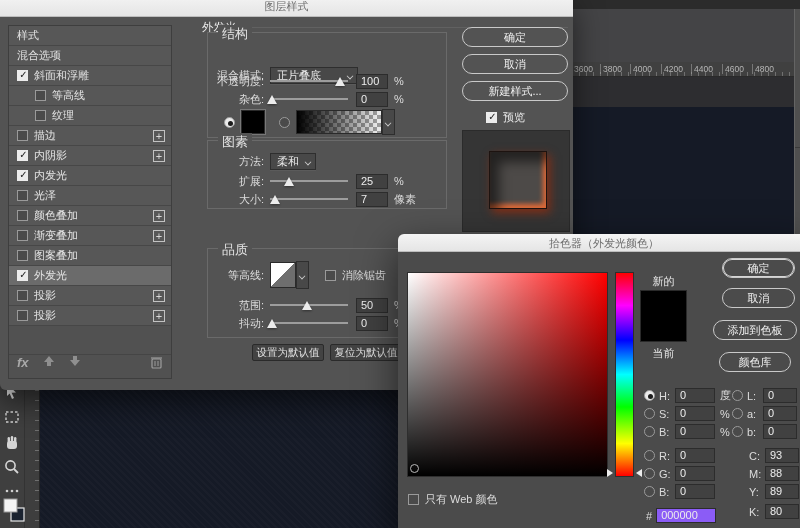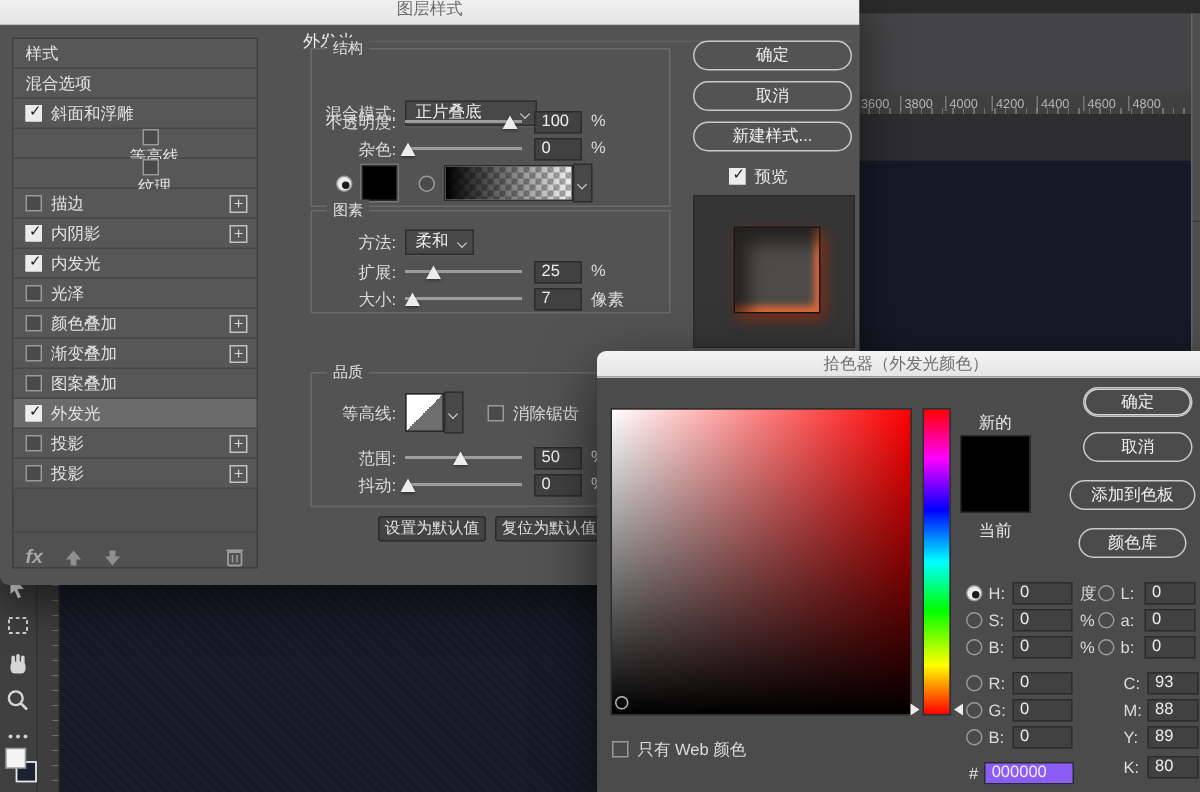--- a/index.html
+++ b/index.html
@@ -49,41 +49,41 @@
     box-shadow:0 14px 40px rgba(0,0,0,.6); }
   .cp-dialog .titlebar { height:18px; line-height:18px; }
   .cp-dialog .dlg-body { top:18px; background:#4b4b4b; }
 
   
   .styles-panel { position:absolute; left:8px; top:8px; width:164px; height:354px;
     background:#515151; border:1px solid #3e3e3e; }
   .ls-row { position:relative; height:20px; background:#575757; border-bottom:1px solid #474747;
     display:flex; align-items:center; font-size:11px; color:#e3e3e3; padding-left:8px; }
   .ls-row.selected { background:#6b6b6b; }
-  .ls-row.indent { padding-left:26px;flex-direction:column; }
+  .ls-row.indent { padding-left:26px; }
   .cb { width:11px; height:11px; border:1px solid #9a9a9a; background:#4a4a4a; margin-right:6px;
     position:relative; flex:0 0 auto; }
   .cb.checked { background:#ececec; border-color:#ececec; }
   .cb.checked::after { content:"✓"; position:absolute; left:0; top:-2px; width:11px; text-align:center;
     color:#1c1c1c; font-size:10px; font-weight:bold; }
   .plusbox { position:absolute; right:6px; top:4px; width:12px; height:12px; border:1px solid #c2c2c2;
     color:#d8d8d8; font-size:11px; line-height:10px; text-align:center; }
   .plusbox::before { content:"+"; }
   .panel-footer { position:absolute; left:0; right:0; bottom:0; height:24px; border-top:1px solid #454545;
-    display:flex; align-items:flex-end; padding:0 8px; color:#9d9d9d; }
+    display:flex; align-items:flex-start; padding:0 8px; color:#9d9d9d; }
   .fx-glyph { font-style:italic; font-weight:bold; font-size:13px; color:#a8a8a8; }
   .arr { width:12px; height:12px; margin-left:14px; }
   .trash { margin-left:auto; width:13px; height:14px; }
 
   
   .og-title { position:absolute; left:202px; top:3px; font-size:11.5px; color:#ececec; }
   .og-title-line { position:absolute; left:240px; top:10px; width:328px; height:1px; background:#616161; }
   .group { position:absolute; border:1px solid #6a6a6a; }
   .group > .legend { position:absolute; top:-8px; left:10px; background:#535353; padding:0 4px;
-    font-size:10px; color:#e3e3e3; }
+    font-size:13px; color:#e3e3e3; }
   .g-structure { left:207px; top:15px; width:240px; height:106px; }
   .g-elements  { left:207px; top:123px; width:240px; height:69px; }
   .g-quality   { left:207px; top:211px; width:240px; height:90px;margin-top:20px; }
 
   .prow { position:absolute; left:4px; display:flex; align-items:center; height:16px; font-size:11px; color:#dcdcdc; }
   .plabel { width:52px; text-align:right; flex:0 0 auto; }
   .track { position:relative; width:78px; height:2px; background:#9d9d9d; margin-left:6px; flex:0 0 auto; }
   .thumb { position:absolute; top:-3px; width:0; height:0; transform:translateX(-50%);
     border-left:5px solid transparent; border-right:5px solid transparent; border-bottom:9px solid #ececec;
     filter:drop-shadow(0 1px 1px rgba(0,0,0,.4)); }

